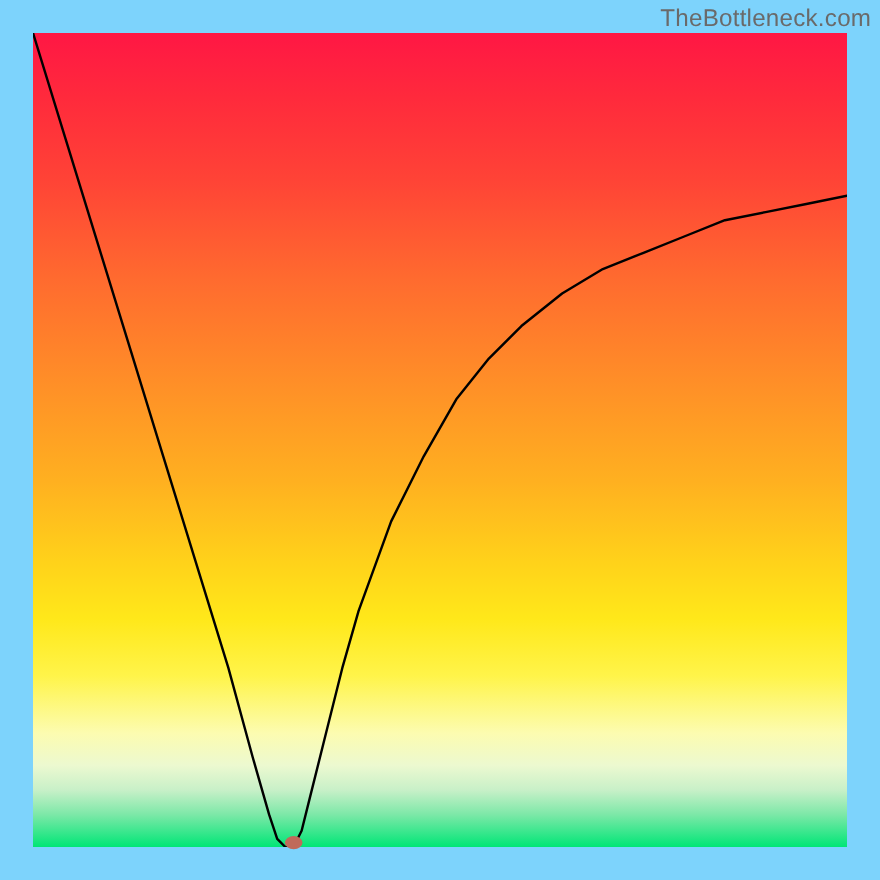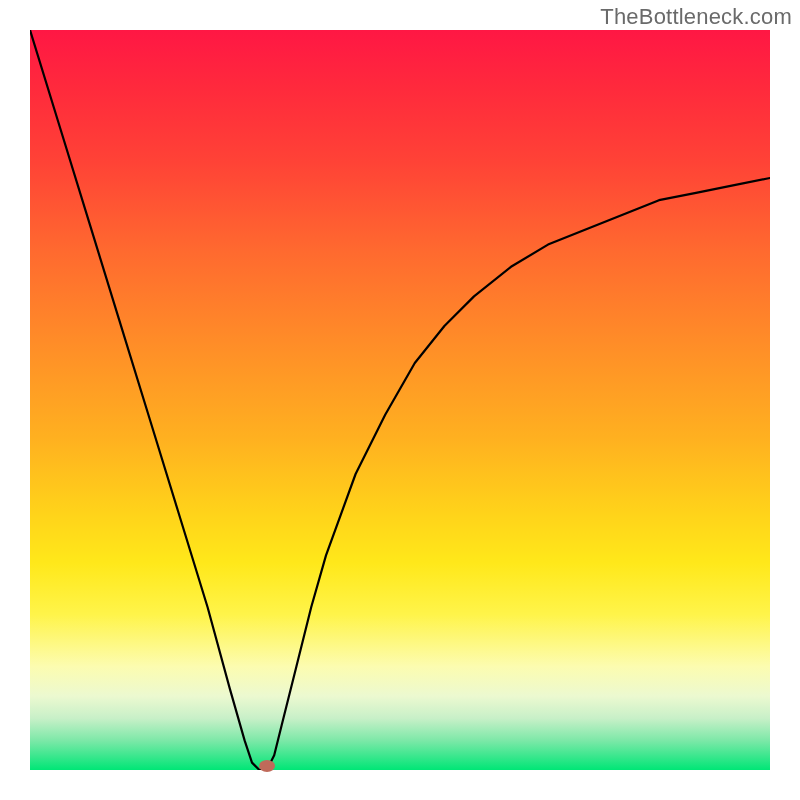--- a/index.html
+++ b/index.html
@@ -8,21 +8,21 @@
     width: 800px;
     height: 800px;
     overflow: hidden;
     background: #000;
     font-family: Arial, Helvetica, sans-serif;
   }
   .frame {
     position: relative;
     width: 800px;
     height: 800px;
-    background: #ffffff;
+    background: #7dd3fc;
   }
   .plot {
     position: absolute;
     left: 30px;
     top: 30px;
     width: 740px;
     height: 740px;
     background: linear-gradient(to bottom,
       #ff1744 0%,
       #ff2a3c 8%,

